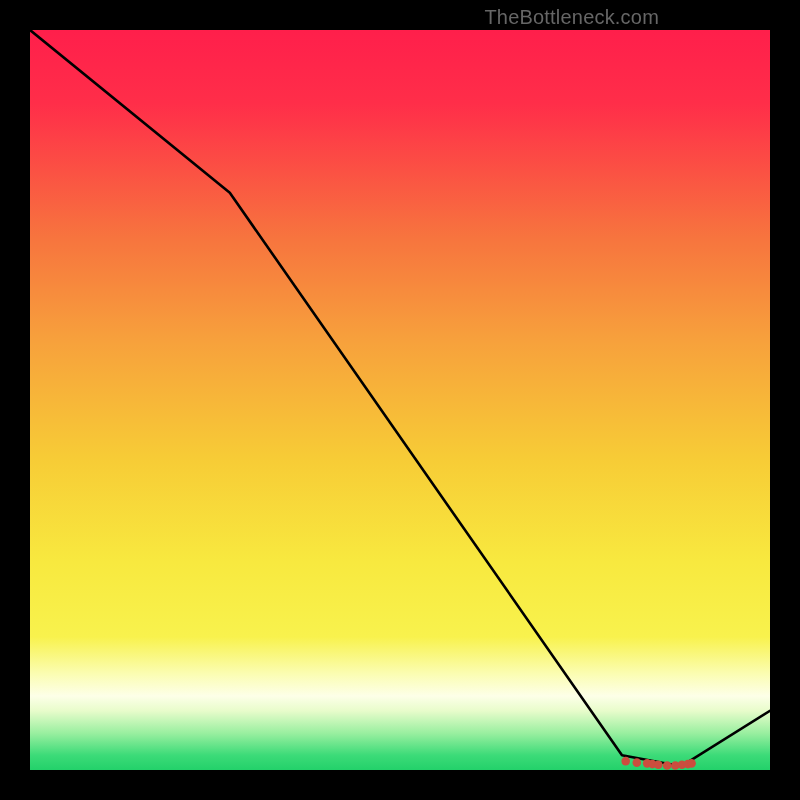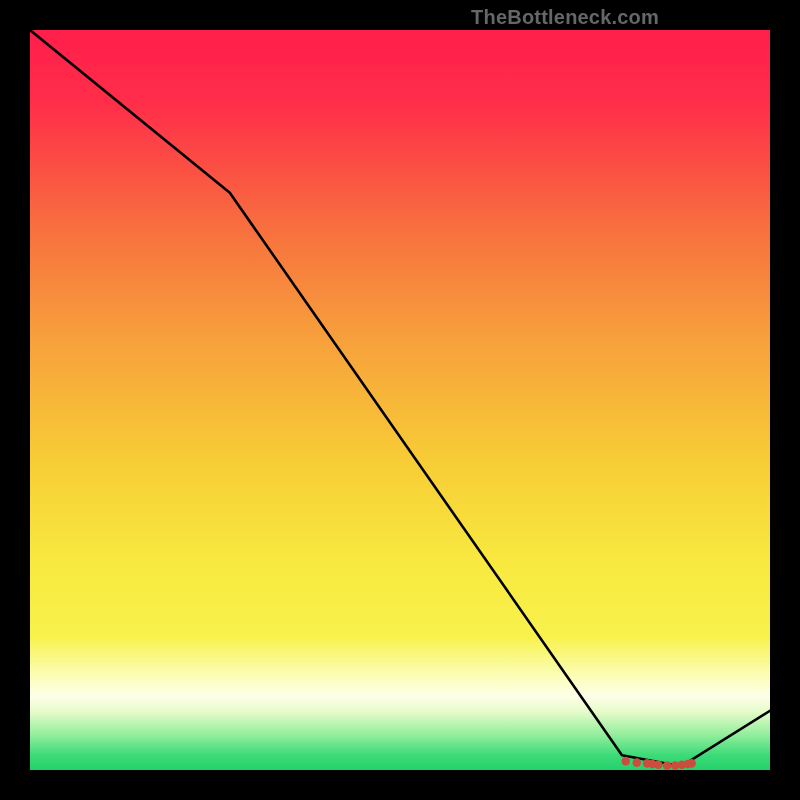--- a/index.html
+++ b/index.html
@@ -2,21 +2,20 @@
 <html><head>
 <meta charset="utf-8">
 <style>
   * { margin: 0; padding: 0; box-sizing: border-box; }
   html, body { width: 800px; height: 800px; background: #000; overflow: hidden; }
   .canvas {
     position: relative;
     width: 669px;
     height: 800px;
     background: #000;
-    font-weight: bold;
   }
   .plot-area {
     position: absolute;
     left: 30px;
     top: 30px;
     width: 740px;
     height: 740px;
     overflow: hidden;
   }
   .gradient {

